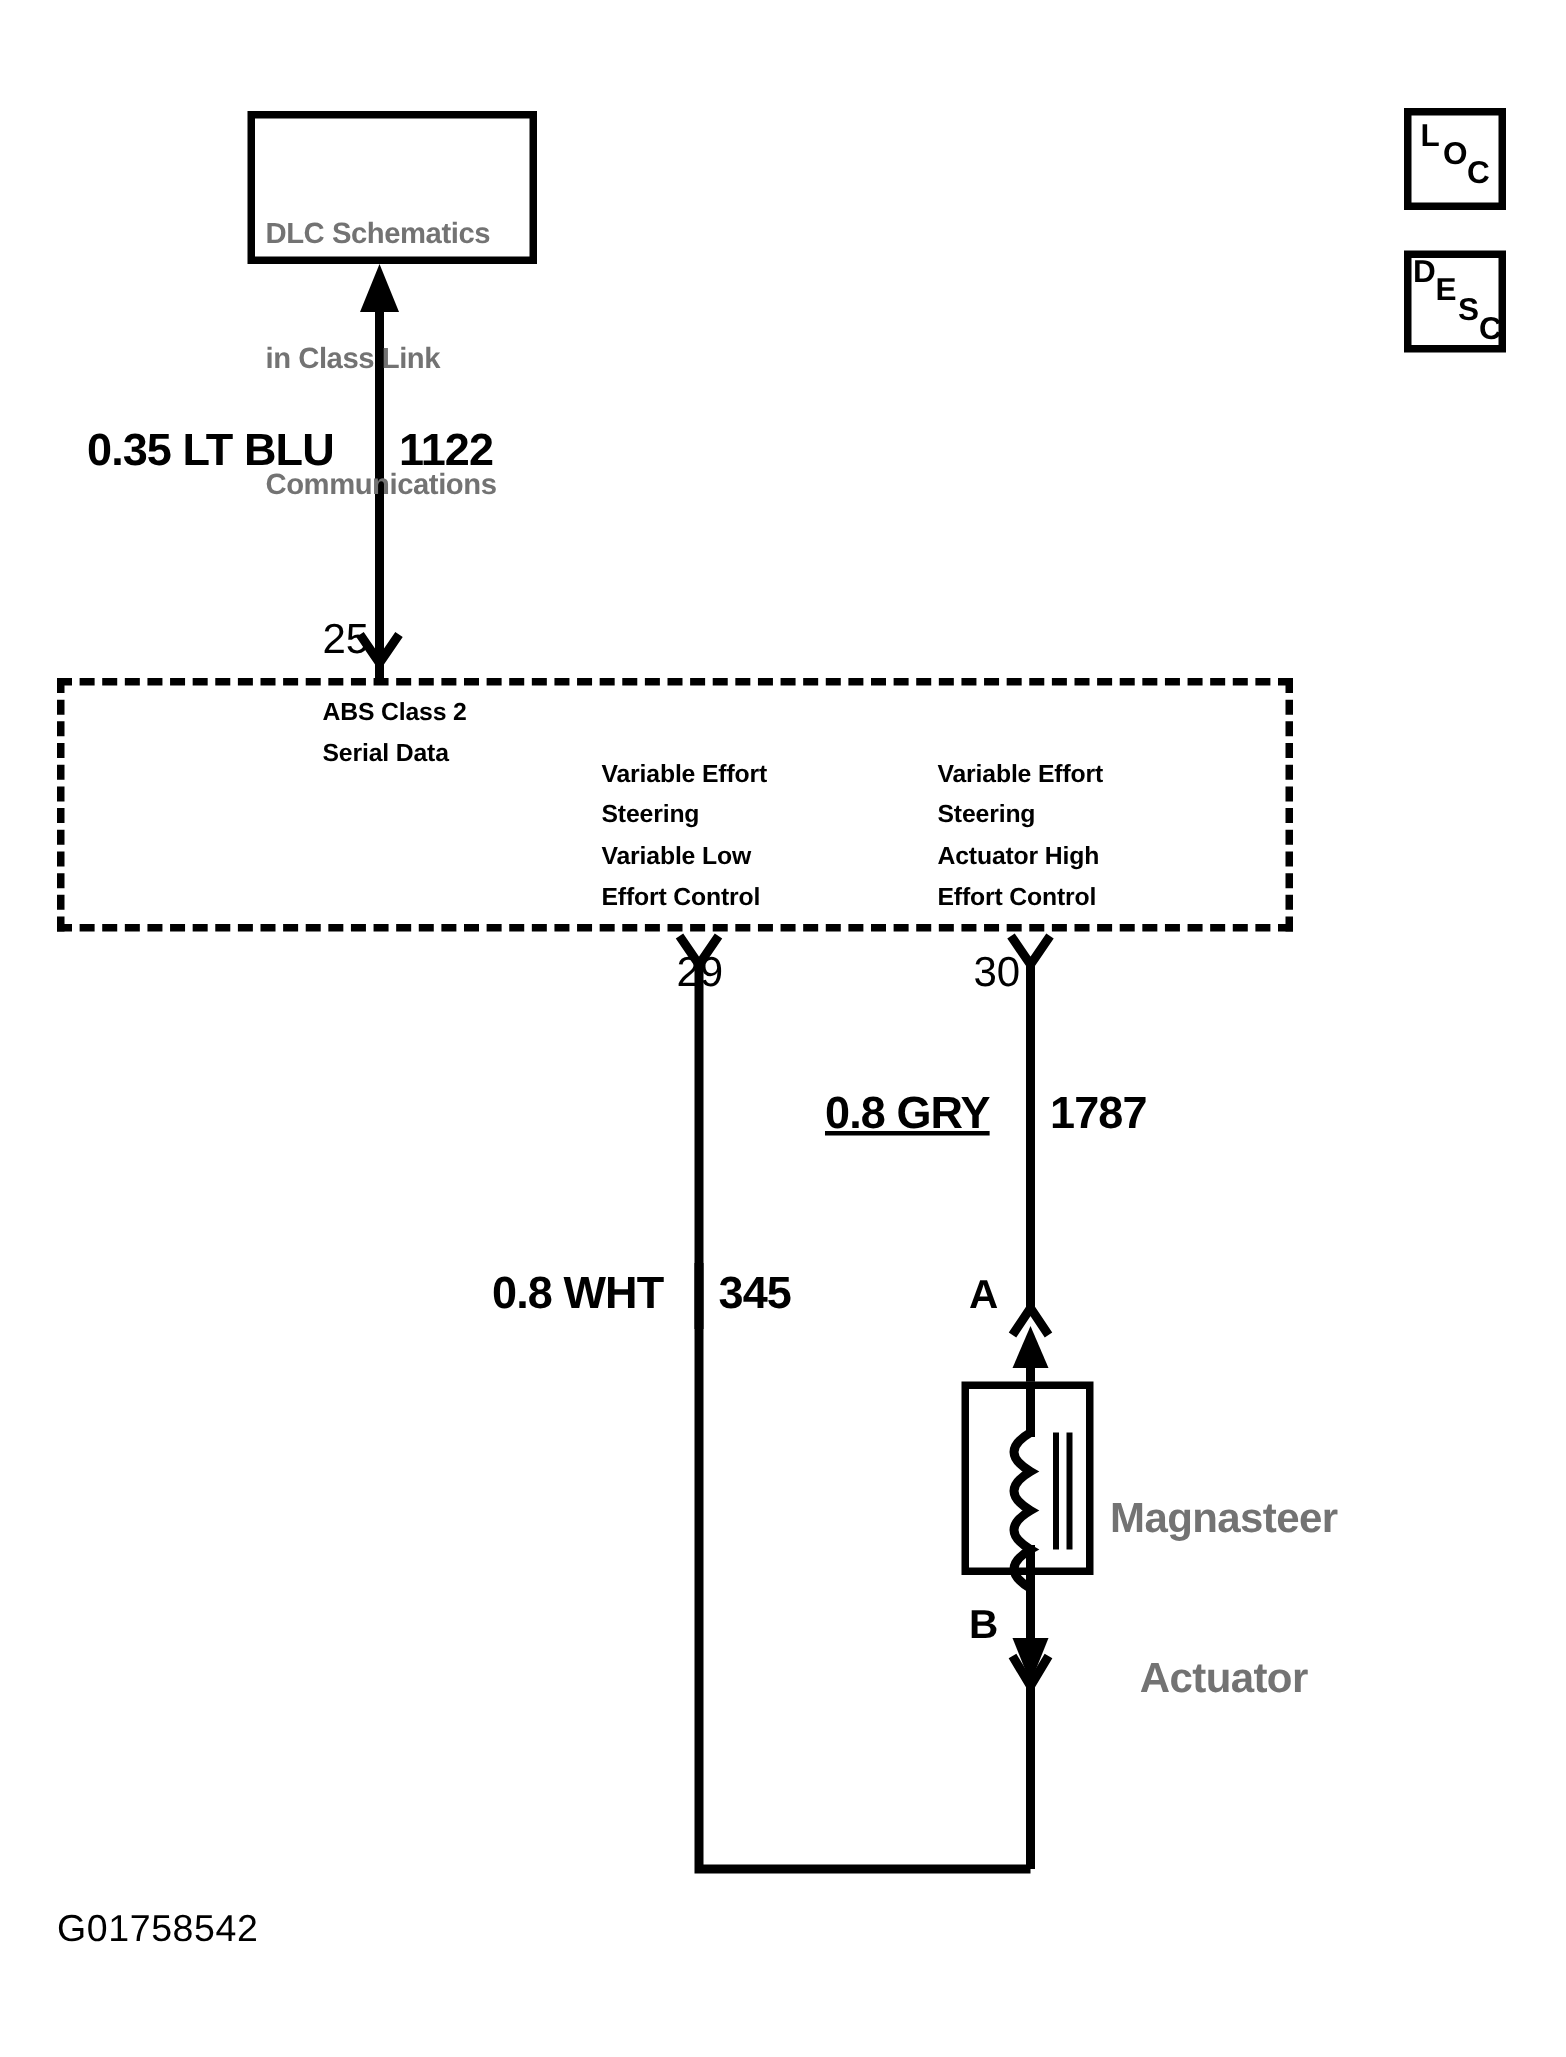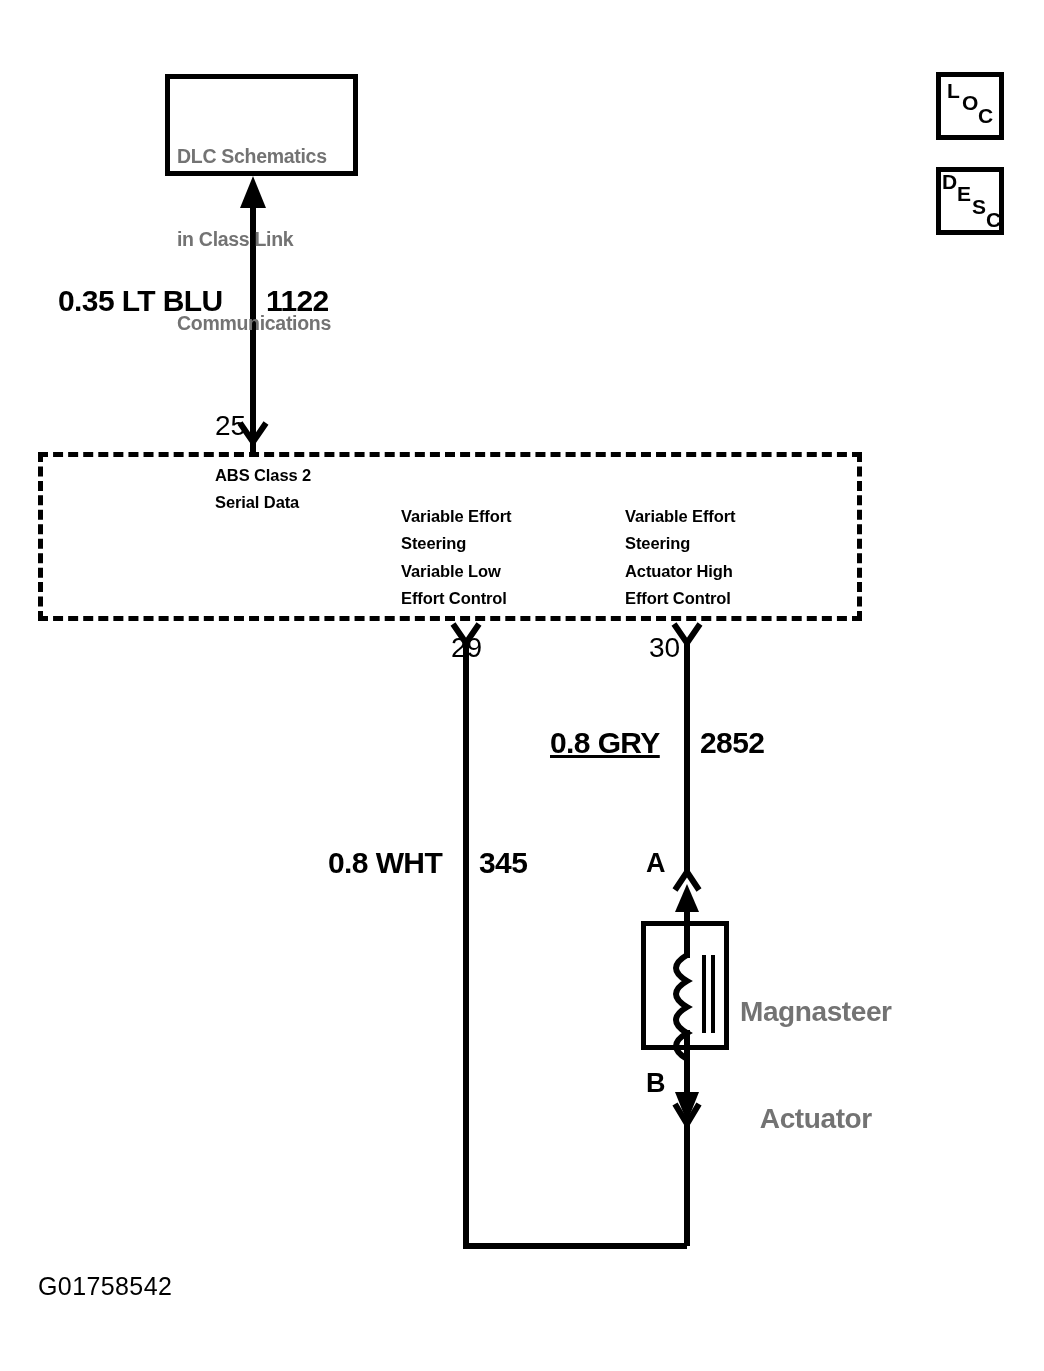--- a/index.html
+++ b/index.html
@@ -216,21 +216,21 @@
 
   <div class="wire-label" style="left:58px; top:284px;">0.35 LT BLU</div>
   <div class="wire-label" style="left:266px; top:284px;">1122</div>
 
   <div class="pin-num" style="left:203px; top:410px;">25</div>
 
   <div class="pin-num" style="left:439px; top:632px;">29</div>
   <div class="pin-num" style="left:637px; top:632px;">30</div>
 
   <div class="wire-label" style="left:550px; top:726px;text-decoration:underline;">0.8 GRY</div>
-  <div class="wire-label" style="left:700px; top:726px;">2852</div>
+  <div class="wire-label" style="left:700px; top:726px;">1787</div>
 
   <div class="wire-label" style="left:328px; top:846px;">0.8 WHT</div>
   <div class="wire-label" style="left:479px; top:846px;">345</div>
 
   <div id="ebcm-box"></div>
 
 
   <div class="pin-desc" style="left:185px; top:462px;margin-left:30px;">
     <div>ABS Class 2</div>
     <div>Serial Data</div>

